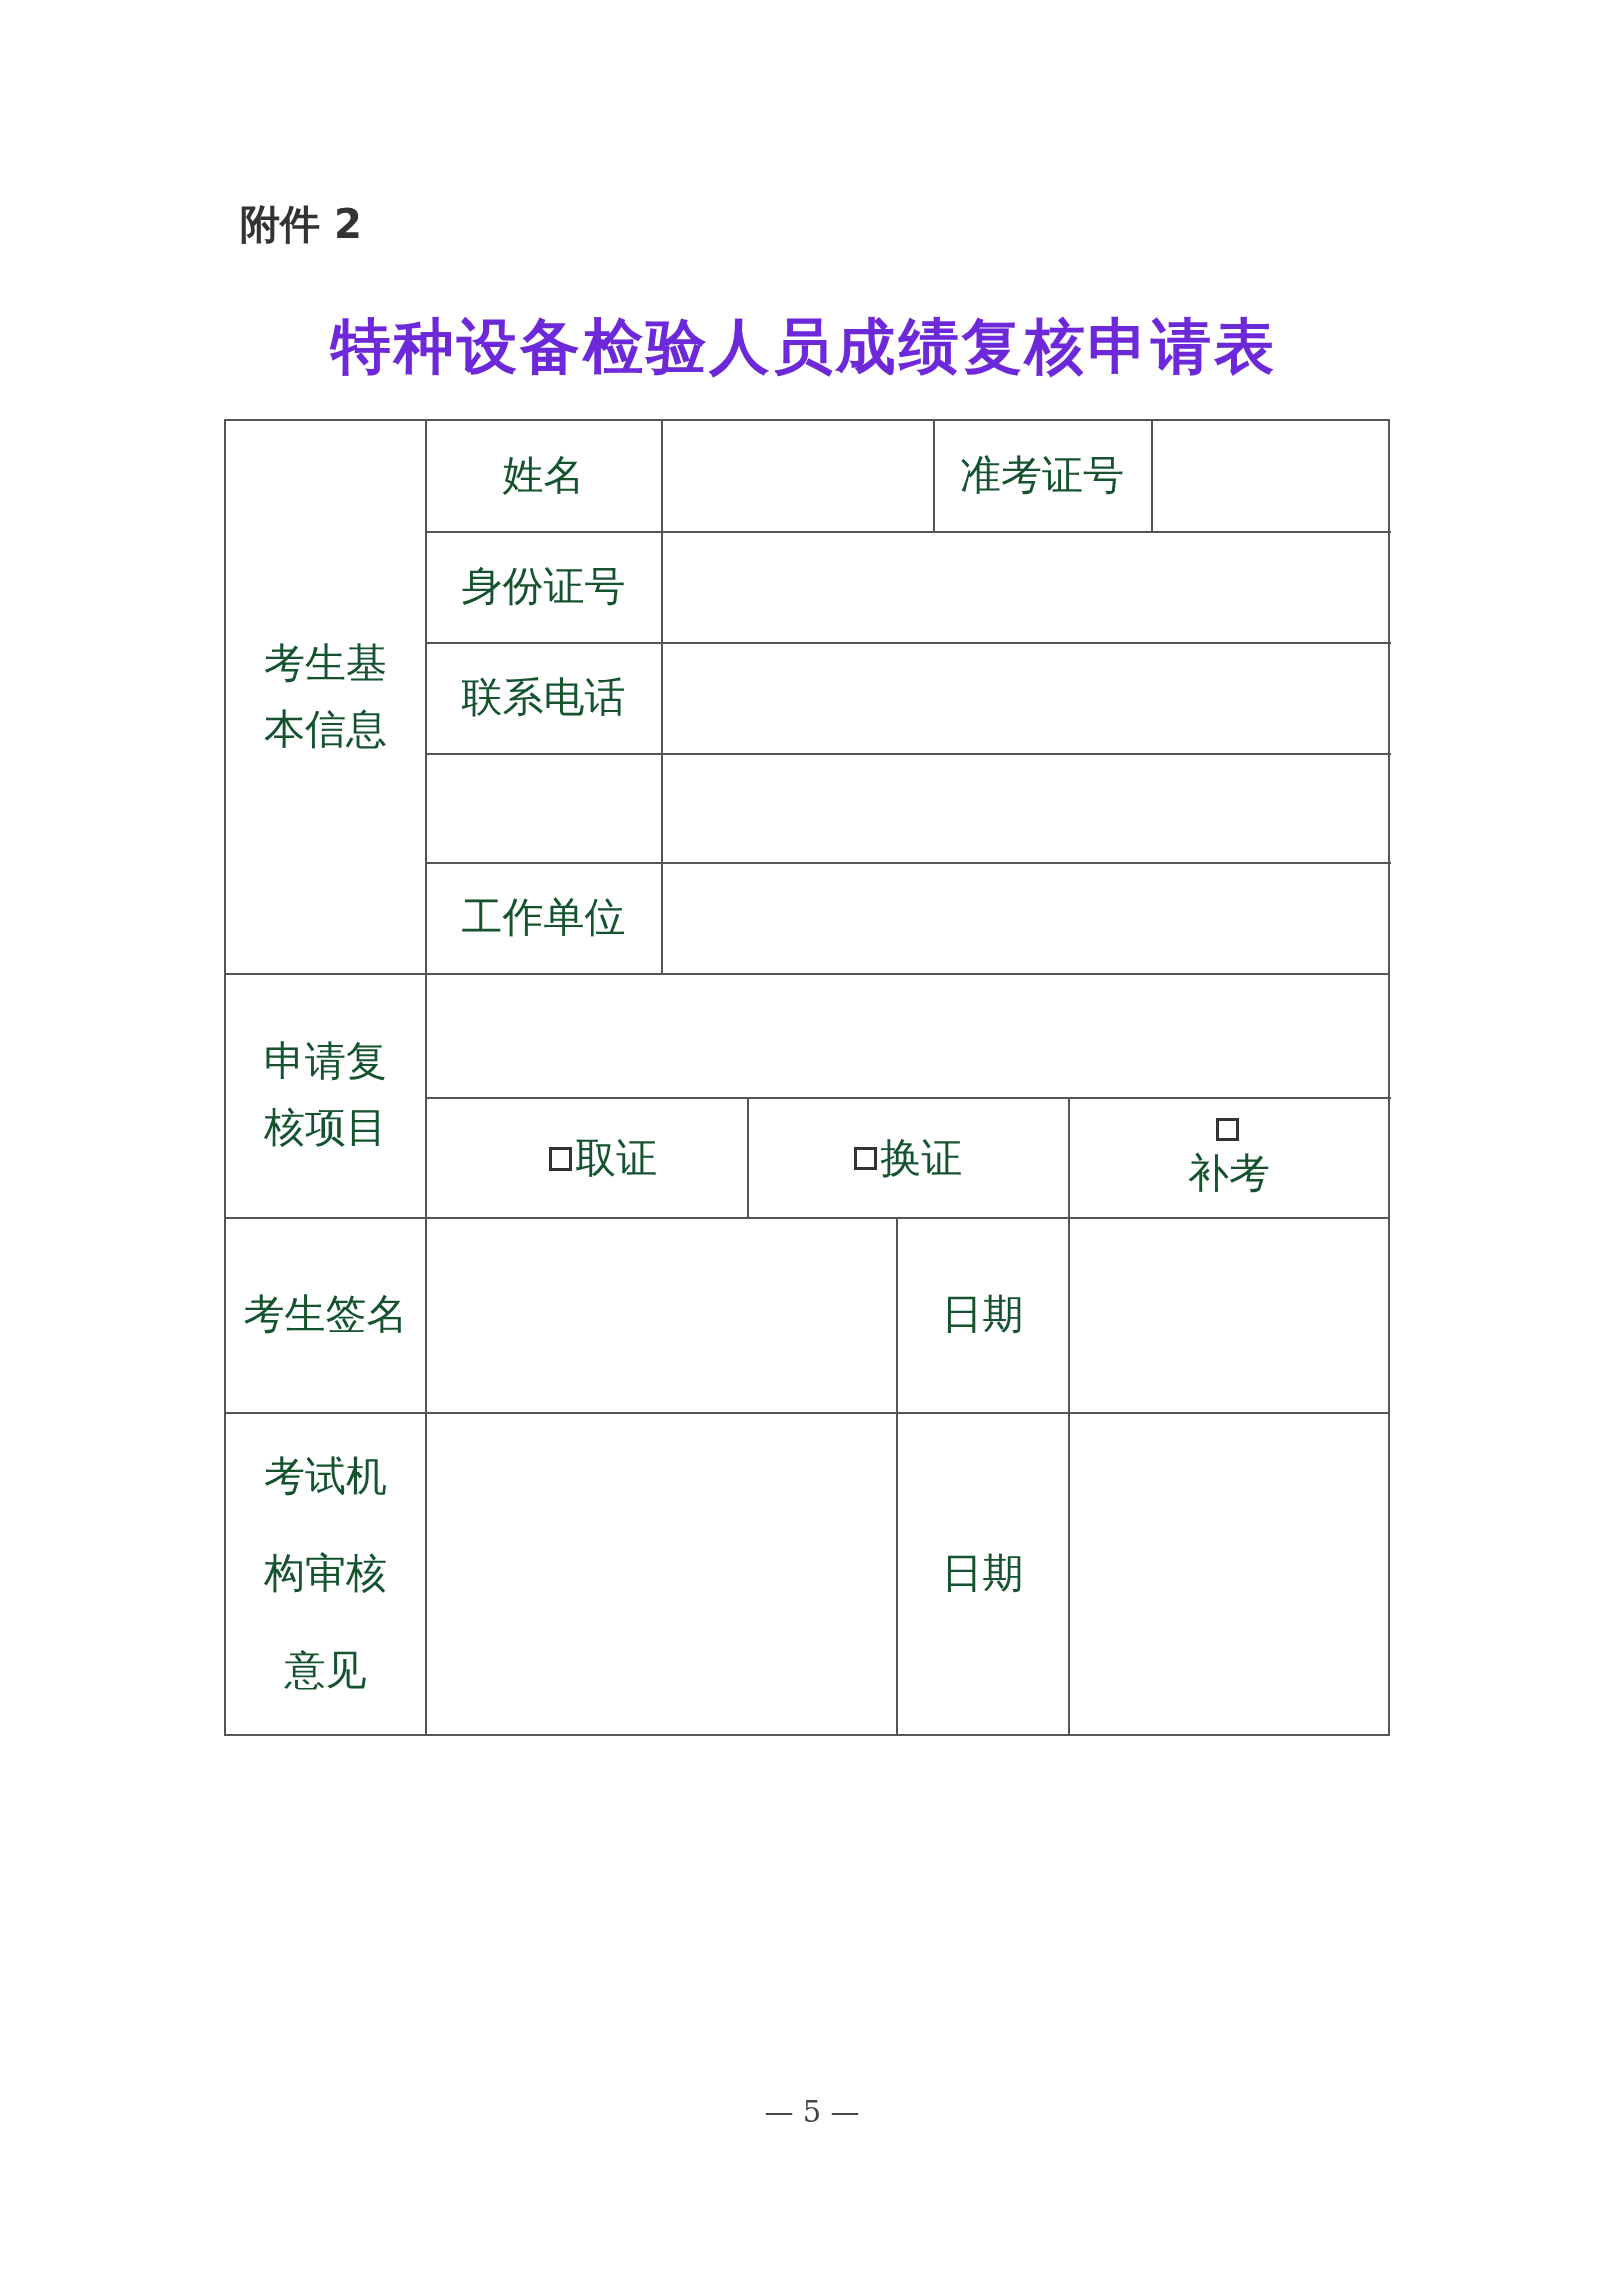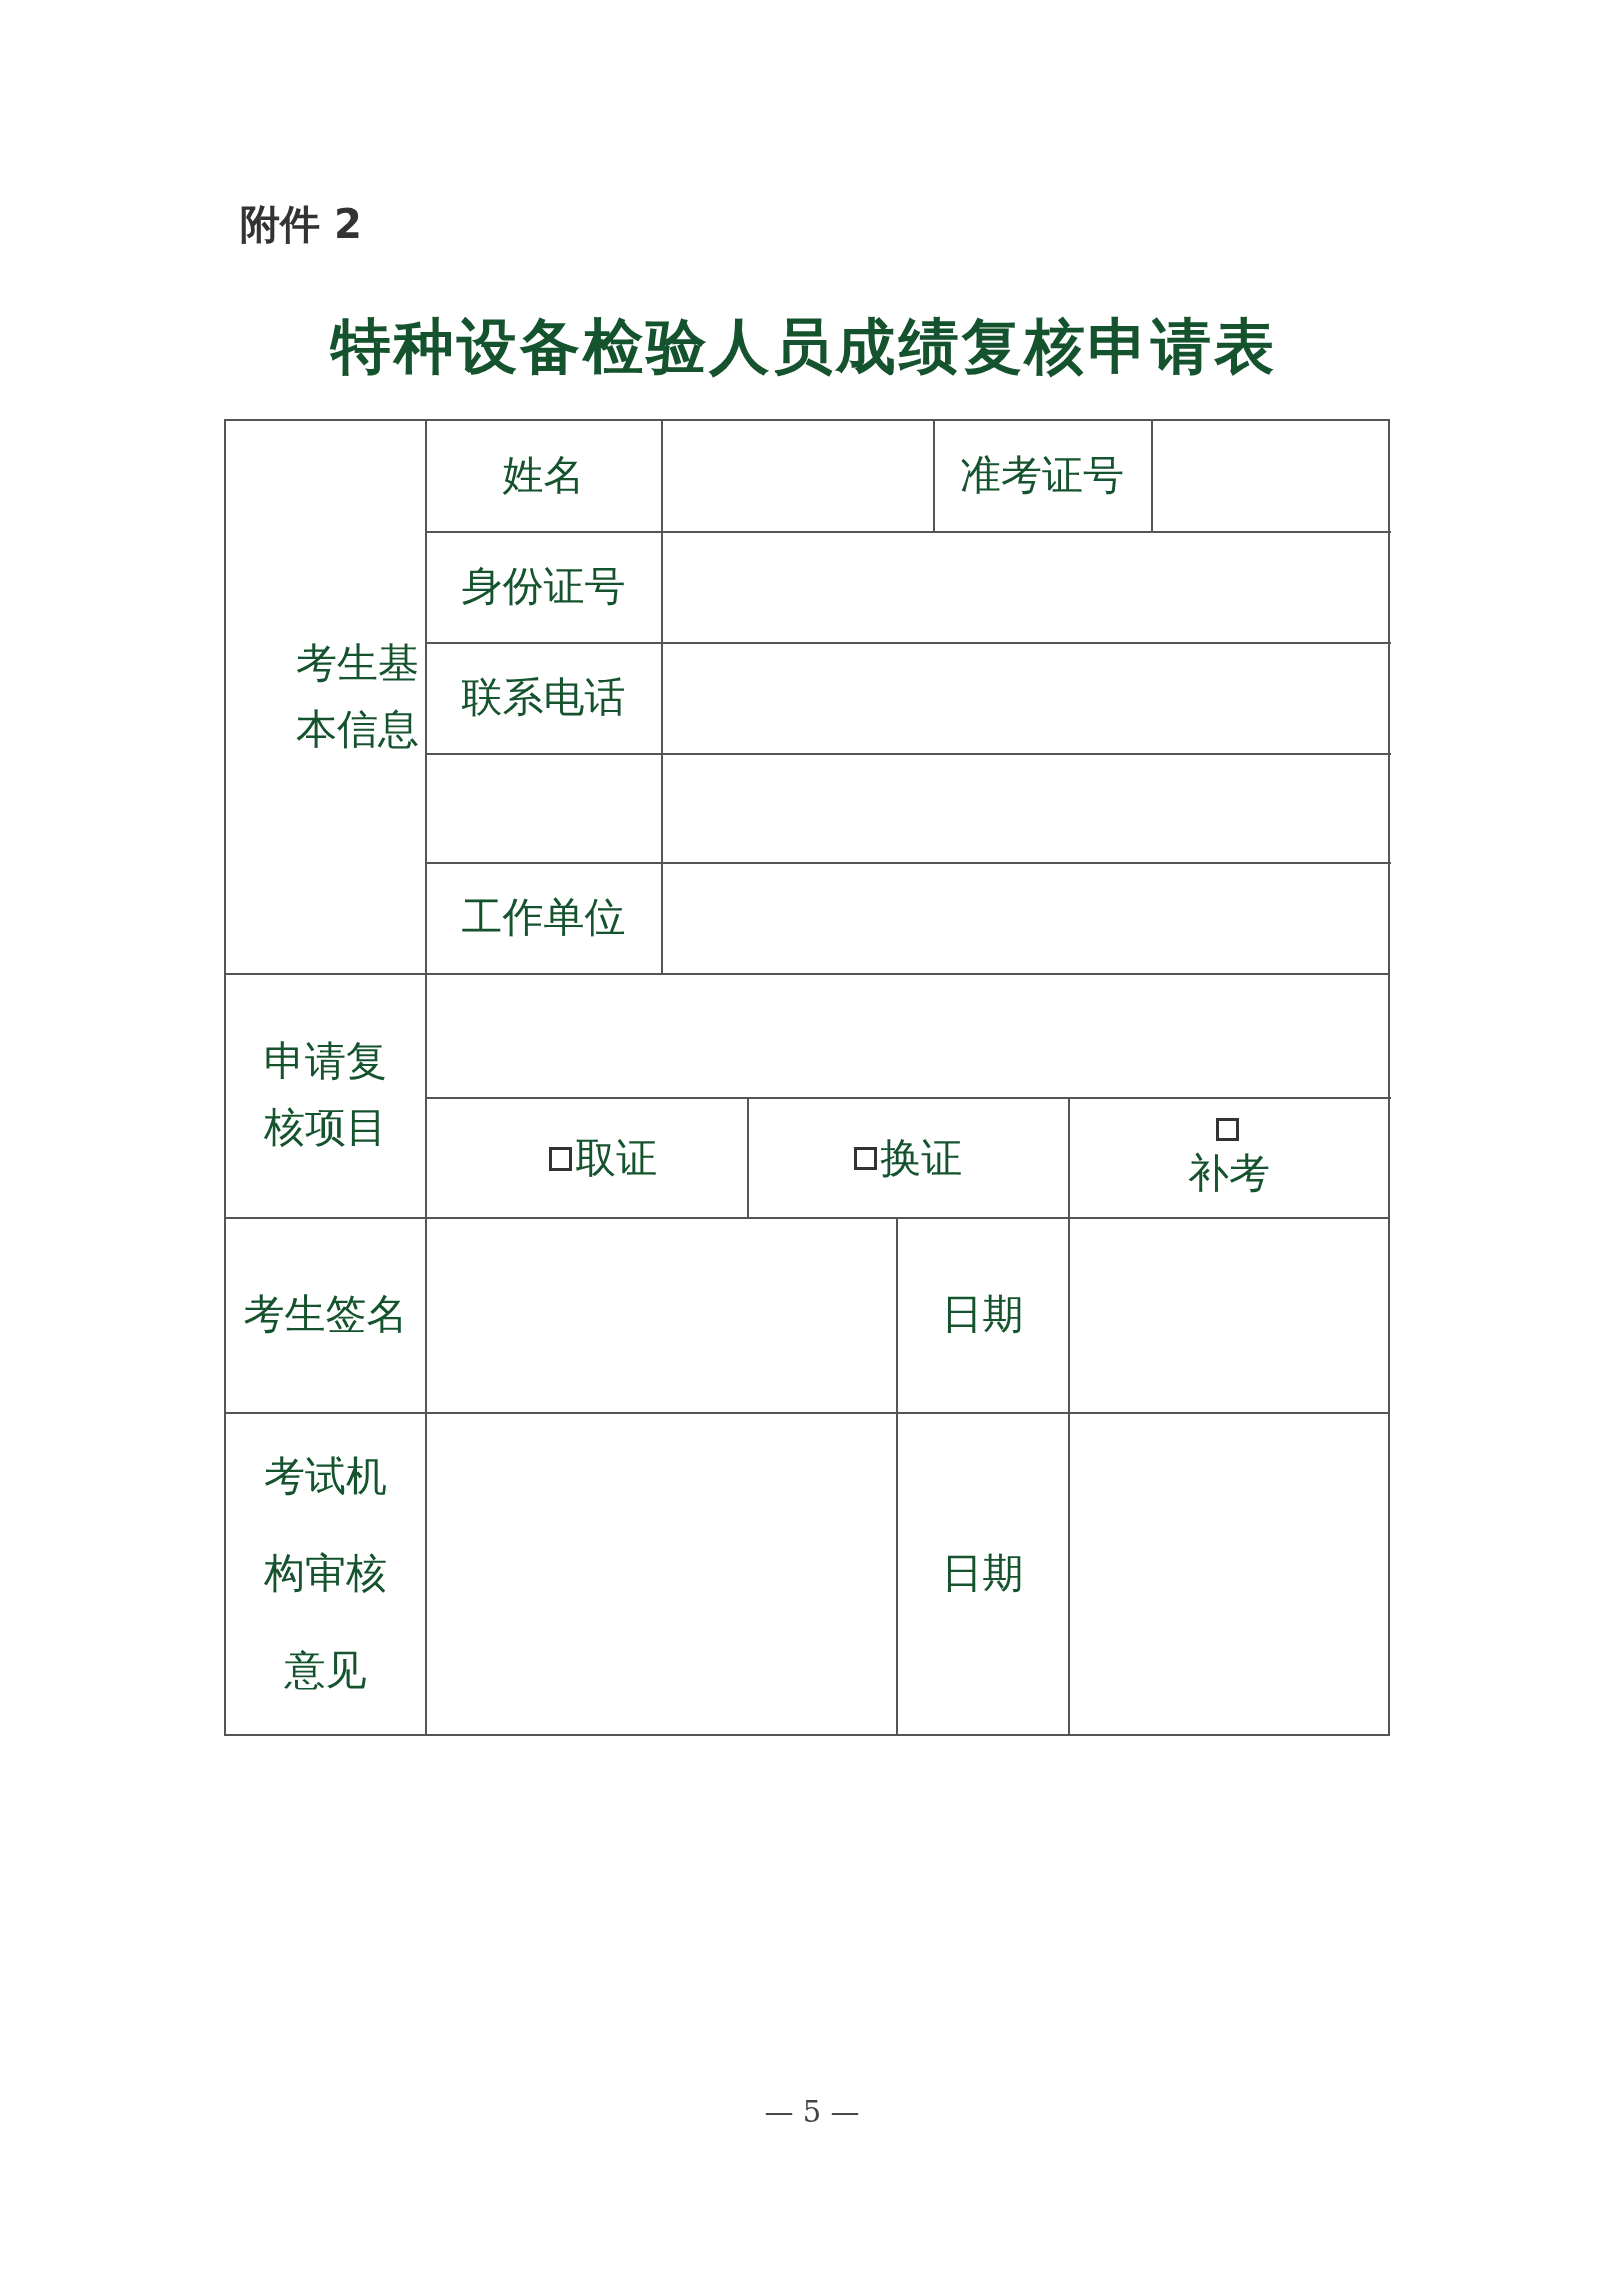--- a/index.html
+++ b/index.html
@@ -1,18 +1,18 @@
 <!DOCTYPE html>
 <html style="font-size:8.2px"><head>
 <meta charset="utf-8">
 <style>
   html,body{margin:0;padding:0;background:#ffffff;}
   body{width:1624px;height:2295px;position:relative;overflow:hidden;font-family:"DejaVu Serif","Liberation Serif",serif;color:#2f3336;}
   .attach{position:absolute;left:240px;top:197px;font-size:40px;font-family:"DejaVu Sans","Liberation Sans",sans-serif;font-weight:bold;color:#333;}
-  .title{position:absolute;left:0;width:1608px;top:307px;text-align:center;font-size:60px;font-weight:bold;letter-spacing:3.1px;color:#14532d;font-family:"DejaVu Sans","Liberation Sans",sans-serif;}
+  .title{position:absolute;left:0;width:1608px;top:307px;text-align:center;font-size:60px;font-weight:bold;letter-spacing:3.1px;color:#6d28d9;font-family:"DejaVu Sans","Liberation Sans",sans-serif;}
   .tbl{position:absolute;left:224px;top:419px;width:1166px;height:1317px;border:2px solid #555;box-sizing:border-box;}
   .cell{position:absolute;box-sizing:border-box;display:flex;align-items:center;justify-content:center;text-align:center;font-size:41px;color:#14532d;line-height:1.6;}
   .hl{position:absolute;height:0;border-top:2px solid #555;}
   .vl{position:absolute;width:0;border-left:2px solid #555;}
   .field{position:absolute;box-sizing:border-box;}
   .cb{display:inline-block;width:23.5px;height:23.5px;border:3.1px solid #333;box-sizing:border-box;margin-right:3.1px;vertical-align:-2px;}
   .opt{font-size:41px;}
   .pageno{position:absolute;left:0;width:1624px;top:2095px;text-align:center;font-size:29px;color:#444;}
 </style>
 </head>
@@ -34,21 +34,21 @@
 
   <div class="hl" style="left:199px;width:966px;top:110px;"></div>
   <div class="hl" style="left:199px;width:966px;top:221px;"></div>
   <div class="hl" style="left:199px;width:966px;top:332px;"></div>
   <div class="hl" style="left:199px;width:966px;top:441px;"></div>
   <div class="hl" style="left:0;width:1164px;top:552px;"></div>
   <div class="hl" style="left:199px;width:966px;top:676px;"></div>
   <div class="hl" style="left:0;width:1164px;top:796px;"></div>
   <div class="hl" style="left:0;width:1164px;top:991px;"></div>
 
-  <div class="cell" style="left:0;top:0;width:199px;height:552px;flex-direction:column;margin-left:32px;">
+  <div class="cell" style="left:0;top:0;width:199px;height:552px;flex-direction:column;">
     <span>考生基</span>
     <span>本信息</span>
   </div>
 
   <div class="cell" style="left:199px;top:0;width:237px;height:110px;">姓名</div>
   <div class="field" style="left:435px;top:0;width:272px;height:110px;"></div>
   <div class="cell" style="left:707px;top:0;width:218px;height:110px;">准考证号</div>
   <div class="field" style="left:925px;top:0;width:239px;height:110px;"></div>
 
   <div class="cell" style="left:199px;top:110px;width:237px;height:111px;">身份证号</div>

